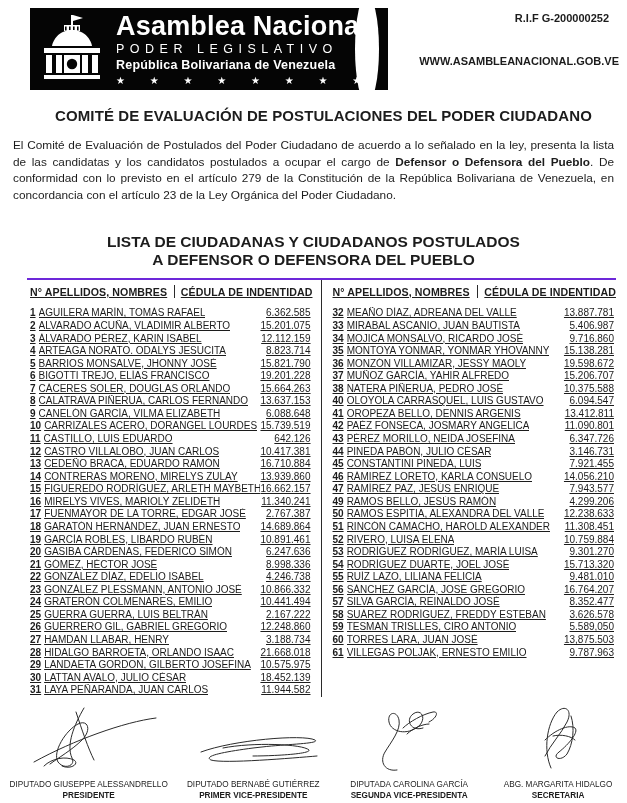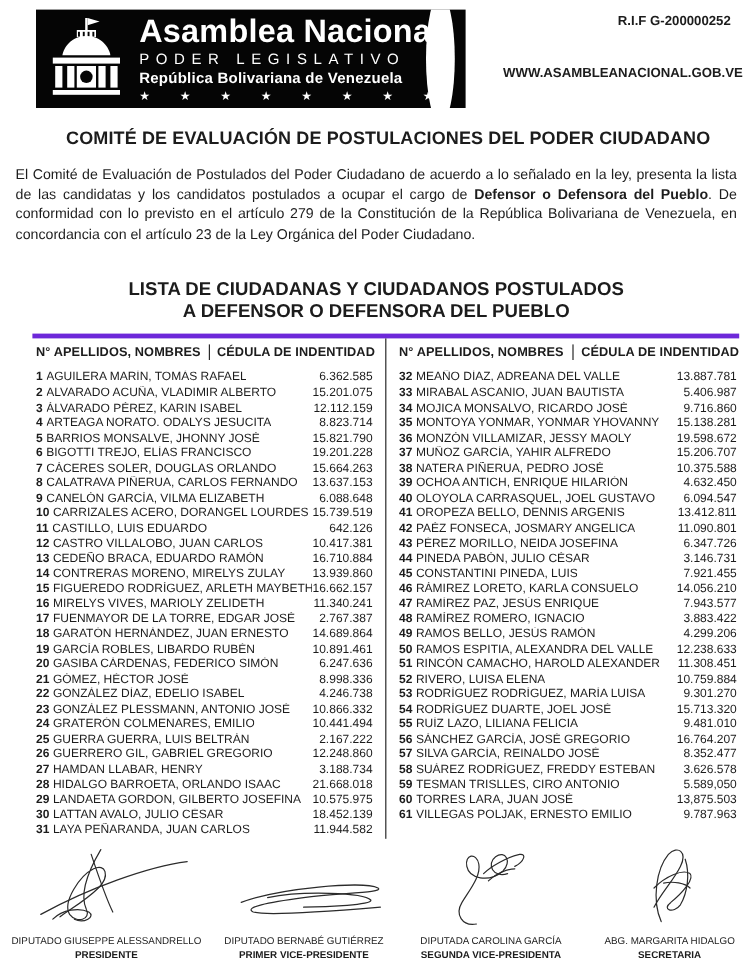--- a/index.html
+++ b/index.html
@@ -39,43 +39,44 @@
   .intro {
     margin:13px 13px 0 13px;
     font-size:11.8px; line-height:16.6px;
     text-align:justify;
   }
   .list-title { text-align:center; font-weight:bold; font-size:15.5px; line-height:17.5px; margin-top:30px; }
 
   
   .table-wrap {
     margin:10px 11px 0 27px;
-    border-top:4px solid #6d28d9;
+    border-top:2px solid #6d28d9;
     display:flex;
+    text-decoration:underline;
   }
   .half { width:50%; padding-top:5px; }
   .half-left { border-right:1.5px solid #2a2a2a; padding-right:8px; }
   .half-right { padding-left:8px; }
   .thead {
     display:flex; align-items:center;
     font-size:10.6px; font-weight:bold;
     padding-bottom:9px; letter-spacing:0.1px;
   }
   .th-name { flex:0 0 auto; padding-left:3px; }
   .th-div { width:0; border-left:1.2px solid #2a2a2a; height:13px; margin:0 auto; }
   .th-id { flex:0 0 auto; }
   .trow { display:flex; font-size:10px; line-height:12.57px; white-space:nowrap; }
   .tnum { font-weight:bold; padding-left:3px; }
   .tname { margin-left:3px; overflow:hidden; }
   .tid { margin-left:auto; padding-right:2px; }
 
   
   .sig-area {
     position:absolute; left:0; bottom:3px; width:627px;
-    display:flex; justify-content:center; align-items:flex-end;
+    display:flex; justify-content:flex-end; align-items:flex-end;
   }
   .sig-block { display:flex; flex-direction:column; align-items:center; }
   .sig-1 { width:180px; } .sig-2 { width:150px; margin-left:2px; } .sig-3 { width:150px; margin-left:8px; } .sig-4 { width:140px; margin-left:6px; }
   .sig-svg { display:block; }
   .sig-name { font-size:8.2px; margin-top:2px; white-space:nowrap; }
   .sig-role { font-size:8.2px; font-weight:bold; margin-top:2px; white-space:nowrap; }
   svg .stroke { fill:none; stroke:#2b2b2b; stroke-width:1; stroke-linecap:round; }
 </style>
 </head>
 <body>
@@ -325,27 +326,22 @@
           <span class="tnum">37</span>
           <span class="tname">MUÑOZ GARCÍA, YAHIR ALFREDO</span>
           <span class="tid">15.206.707</span>
         </div>
         <div class="trow">
           <span class="tnum">38</span>
           <span class="tname">NATERA PIÑERUA, PEDRO JOSÉ</span>
           <span class="tid">10.375.588</span>
         </div>
         <div class="trow">
-          <span class="tnum">39</span>
-          <span class="tname">OCHOA ANTICH, ENRIQUE HILARIÓN</span>
-          <span class="tid">4.632.450</span>
-        </div>
-        <div class="trow">
           <span class="tnum">40</span>
-          <span class="tname">OLOYOLA CARRASQUEL, JOEL GUSTAVO</span>
+          <span class="tname">OLOYOLA CARRASQUEL, LUIS GUSTAVO</span>
           <span class="tid">6.094.547</span>
         </div>
         <div class="trow">
           <span class="tnum">41</span>
           <span class="tname">OROPEZA BELLO, DENNIS ARGENIS</span>
           <span class="tid">13.412.811</span>
         </div>
         <div class="trow">
           <span class="tnum">42</span>
           <span class="tname">PAÉZ FONSECA, JOSMARY ANGELICA</span>
@@ -368,25 +364,20 @@
         </div>
         <div class="trow">
           <span class="tnum">46</span>
           <span class="tname">RÁMIREZ LORETO, KARLA CONSUELO</span>
           <span class="tid">14.056.210</span>
         </div>
         <div class="trow">
           <span class="tnum">47</span>
           <span class="tname">RAMÍREZ PAZ, JESÚS ENRIQUE</span>
           <span class="tid">7.943.577</span>
-        </div>
-        <div class="trow">
-          <span class="tnum">48</span>
-          <span class="tname">RAMÍREZ ROMERO, IGNACIO</span>
-          <span class="tid">3.883.422</span>
         </div>
         <div class="trow">
           <span class="tnum">49</span>
           <span class="tname">RAMOS BELLO, JESÚS RAMÓN</span>
           <span class="tid">4.299.206</span>
         </div>
         <div class="trow">
           <span class="tnum">50</span>
           <span class="tname">RAMOS ESPITIA, ALEXANDRA DEL VALLE</span>
           <span class="tid">12.238.633</span>

